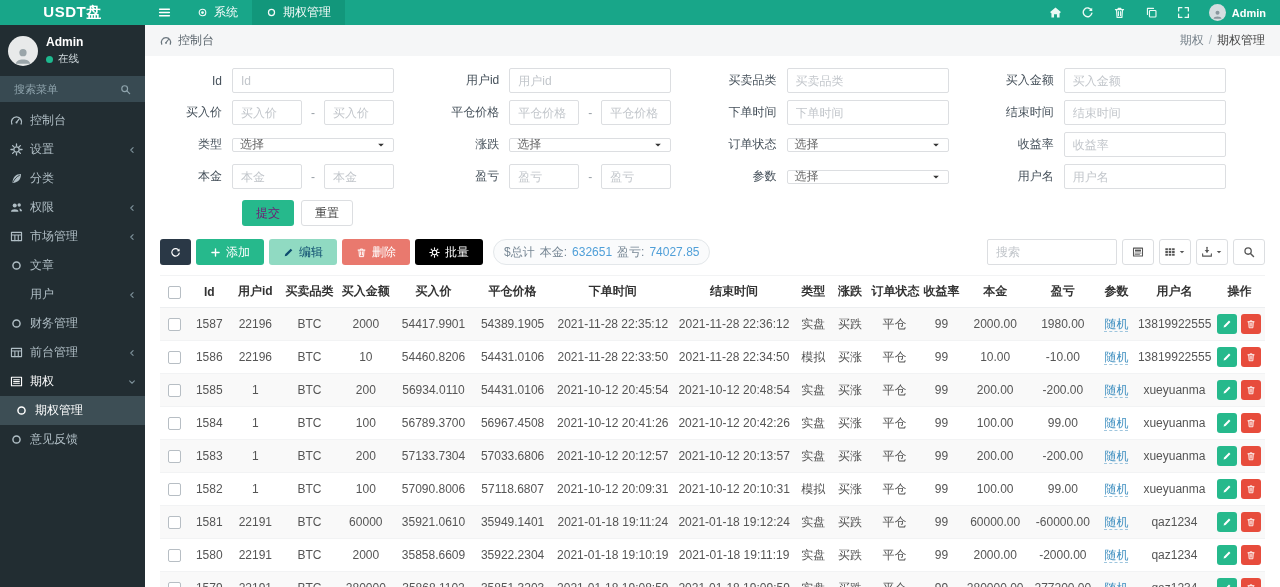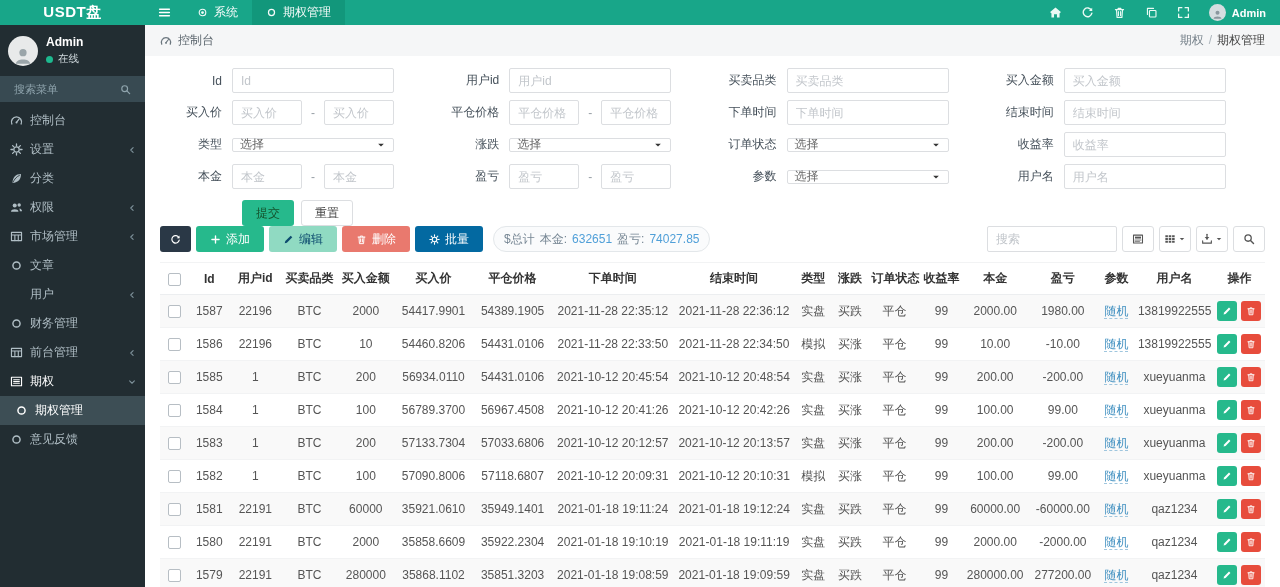--- a/index.html
+++ b/index.html
@@ -59,31 +59,31 @@
 input.f-input{width:100%;height:25px;border:1px solid #dcdee1;border-radius:2px;padding:0 8px;font-size:12px;color:#333;outline:0;font-family:inherit}
 input.f-input::placeholder{color:#c2c6cb}
 .f-single{width:162px;display:flex}
 .f-range{display:flex;align-items:center;width:162px}
 .f-range input{width:70px;flex:none}
 .f-dash{width:22px;text-align:center;color:#98a0a6}
 .f-select{width:162px;height:14px;border:1px solid #dcdee1;border-radius:2px;display:flex;align-items:center;padding:0 7px;color:#666;cursor:pointer;background:#fff}
 .fs-caret{margin-left:auto;width:10px;height:10px;display:inline-flex;color:#333}
 .form-actions{margin:11px 0 0 82px;display:flex;gap:7px}
 .btn{display:inline-flex;align-items:center;justify-content:center;gap:5px;height:26px;padding:0 13px;border-radius:3px;border:1px solid transparent;font-size:12px;cursor:pointer;font-family:inherit}
-.btn-submit{background:#26b98c;color:#14532d}
+.btn-submit{background:#26b98c;color:#701a75}
 .btn-reset{background:#fff;border-color:#dcdee1;color:#454545}
 
 
-.toolbar{display:flex;align-items:center;gap:5px}
+.toolbar{display:flex;align-items:center;margin-top:13px;gap:5px}
 .btn-sq{width:31px;padding:0}
 .btn-dark{background:#2a3846;color:#fff}
 .btn-add{background:#26b98c;color:#fff}
 .btn-edit{background:#90dac2;color:#0c4a6e}
 .btn-del{background:#e9796e;color:#fff}
-.btn-batch{background:#0369a1;color:#fff}
+.btn-batch{background:#000000;color:#fff}
 .b-icon{width:11px;height:11px;display:inline-flex}
 .totals{margin-left:5px;height:26px;display:flex;align-items:center;gap:5px;border:1px solid #e3e7ea;background:#fafbfc;border-radius:13px;padding:0 10px;color:#778794;font-size:12px}
 .totals b{color:#4f9fd8;font-weight:normal}
 .tb-spacer{flex:1}
 .search-box input{width:130px;height:26px;border:1px solid #dcdee1;border-radius:2px;padding:0 8px;outline:0;font-family:inherit;font-size:12px}
 .search-box input::placeholder{color:#c2c6cb}
 .icon-btn{width:32px;height:26px;border:1px solid #dcdee1;background:#fff;border-radius:3px;display:inline-flex;align-items:center;justify-content:center;gap:2px;color:#555;cursor:pointer;padding:0}
 .icon-btn .ib-main{width:12px;height:12px;display:inline-flex}
 .icon-btn .ib-caret{width:8px;height:8px;display:inline-flex}
 

